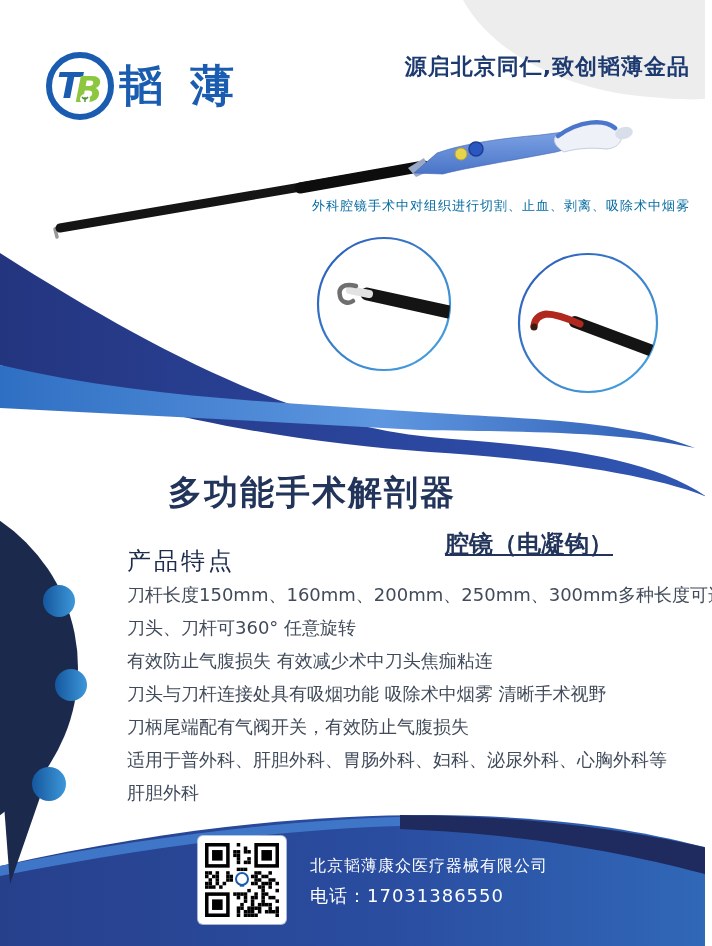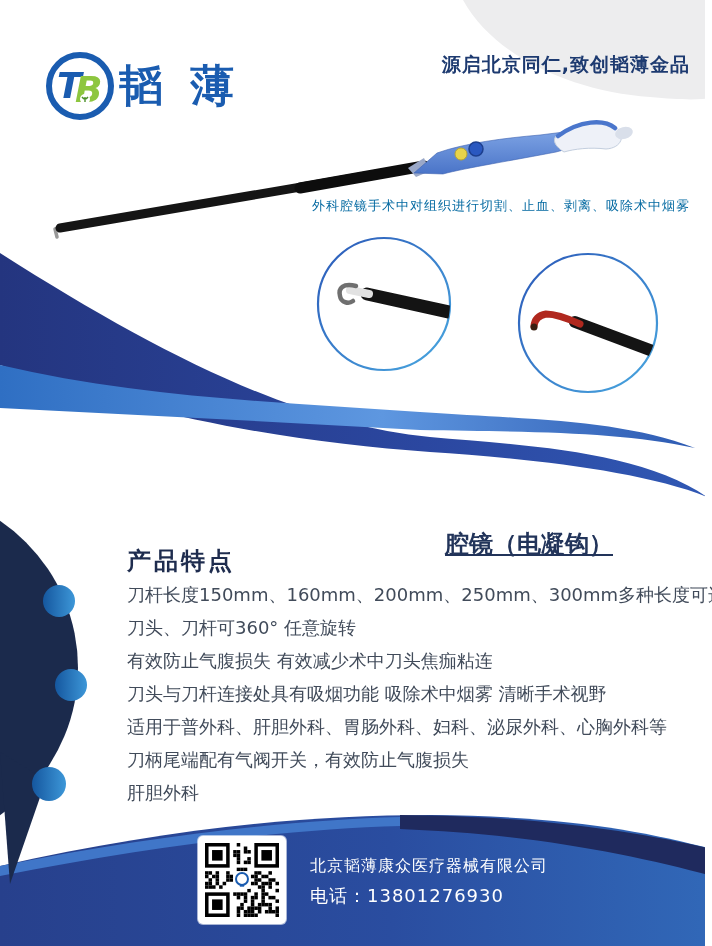--- a/index.html
+++ b/index.html
@@ -6,27 +6,27 @@
   .page{
     position:relative;width:712px;height:946px;background:#ffffff;
     overflow:hidden;font-family:"DejaVu Sans","Liberation Sans",sans-serif;
     margin:0 auto;
   }
   .bg{position:absolute;left:0;top:0;width:712px;height:946px;}
   
   .logo{position:absolute;left:44px;top:50px;display:flex;align-items:center;}
   .logo-mark{width:72px;height:72px;}
   .brand-name{font-size:44px;font-weight:bold;color:#1a5cb0;margin-left:3px;letter-spacing:6px;white-space:nowrap;}
-  .tagline{position:absolute;right:22px;top:52px;font-size:19px;font-weight:bold;color:#1d3a70;letter-spacing:1px;white-space:nowrap;}
+  .tagline{position:absolute;right:22px;top:52px;font-size:22px;font-weight:bold;color:#1d3a70;letter-spacing:1px;white-space:nowrap;}
   
   .hero-caption{position:absolute;right:22px;top:197px;font-size:13px;color:#0369a1;letter-spacing:1px;white-space:nowrap;}
   
   .title{position:absolute;left:168px;top:470px;font-size:34px;font-weight:bold;color:#22345a;letter-spacing:2px;white-space:nowrap;}
   .subtitle{position:absolute;left:445px;top:528px;font-size:24px;font-weight:bold;color:#22345a;white-space:nowrap;text-decoration:underline;}
-  .features-heading{position:absolute;left:127px;top:545px;font-size:24px;font-weight:bold;color:#1e2c4e;letter-spacing:3px;}
+  .features-heading{position:absolute;left:127px;top:545px;font-size:24px;font-weight:normal;color:#1e2c4e;letter-spacing:3px;}
   .features{position:absolute;left:127px;top:578px;width:560px;}
   .feature-line{font-size:18px;line-height:33px;color:#414b5a;white-space:nowrap;}
   
   .qr{position:absolute;left:198px;top:836px;width:88px;height:88px;background:#fff;border-radius:5px;box-shadow:0 0 0 1px rgba(255,255,255,.6);}
   .qr svg{position:absolute;left:7px;top:7px;}
   .footer-company{position:absolute;left:310px;top:856px;font-size:16px;color:#ffffff;letter-spacing:1px;white-space:nowrap;}
   .footer-phone{position:absolute;left:310px;top:884px;font-size:18px;color:#ffffff;letter-spacing:1px;white-space:nowrap;}
 </style>
 </head>
 <body>
@@ -139,30 +139,31 @@
       <circle cx="41" cy="49" r="5" fill="#ffffff"></circle>
       <path d="M38,47 q3,4 6,0 M41,47 l0,5" stroke="#4a8f2a" stroke-width="1.4" fill="none"></path>
     </svg>
     <div class="brand-name">韬 薄</div>
   </div>
 
   <div class="tagline">源启北京同仁,致创韬薄金品</div>
 
   <div class="hero-caption">外科腔镜手术中对组织进行切割、止血、剥离、吸除术中烟雾</div>
 
+  <div class="title">多功能手术解剖器</div>
   <div class="subtitle">腔镜（电凝钩）</div>
   <div class="features-heading">产品特点</div>
 
   <div class="features">
     <div class="feature-line">刀杆长度150mm、160mm、200mm、250mm、300mm多种长度可选</div>
     <div class="feature-line">刀头、刀杆可360° 任意旋转</div>
     <div class="feature-line">有效防止气腹损失 有效减少术中刀头焦痂粘连</div>
     <div class="feature-line">刀头与刀杆连接处具有吸烟功能 吸除术中烟雾 清晰手术视野</div>
+    <div class="feature-line">刀柄尾端配有气阀开关，有效防止气腹损失</div>
     <div class="feature-line">适用于普外科、肝胆外科、胃肠外科、妇科、泌尿外科、心胸外科等</div>
-    <div class="feature-line">刀柄尾端配有气阀开关，有效防止气腹损失</div>
     <div class="feature-line">肝胆外科</div>
   </div>
 
   <div class="qr">
     <svg id="qr-svg" width="74" height="74" viewBox="0 0 74 74">
         <rect x="31.714285714285715" y="0" width="3.5238095238095237" height="3.5238095238095237" fill="#000"></rect>
         <rect x="38.76190476190476" y="3.5238095238095237" width="3.5238095238095237" height="3.5238095238095237" fill="#000"></rect>
         <rect x="28.19047619047619" y="7.0476190476190474" width="3.5238095238095237" height="3.5238095238095237" fill="#000"></rect>
         <rect x="31.714285714285715" y="7.0476190476190474" width="3.5238095238095237" height="3.5238095238095237" fill="#000"></rect>
         <rect x="38.76190476190476" y="7.0476190476190474" width="3.5238095238095237" height="3.5238095238095237" fill="#000"></rect>
@@ -276,15 +277,15 @@
         <rect x="56.38095238095238" y="7.0476190476190474" width="10.571428571428571" height="10.571428571428571" fill="#000"></rect>
         <rect x="0" y="49.33333333333333" width="24.666666666666664" height="24.666666666666664" fill="#000"></rect>
         <rect x="3.5238095238095237" y="52.857142857142854" width="17.61904761904762" height="17.61904761904762" fill="#fff"></rect>
         <rect x="7.0476190476190474" y="56.38095238095238" width="10.571428571428571" height="10.571428571428571" fill="#000"></rect>
         <rect x="28.19047619047619" y="28.19047619047619" width="17.61904761904762" height="17.61904761904762" fill="#fff" rx="2"></rect>
         <circle cx="37" cy="35.942857142857136" r="5.9904761904761905" fill="#fff" stroke="#1a5cb0" stroke-width="2"></circle>
         <rect x="34.885714285714286" y="41.93333333333334" width="4.228571428571429" height="1.7619047619047619" fill="#1a5cb0"></rect>
       </svg>
   </div>
   <div class="footer-company">北京韬薄康众医疗器械有限公司</div>
-  <div class="footer-phone">电话：13801276930</div>
+  <div class="footer-phone">电话：17031386550</div>
 
 </div>
 
 </body></html>

